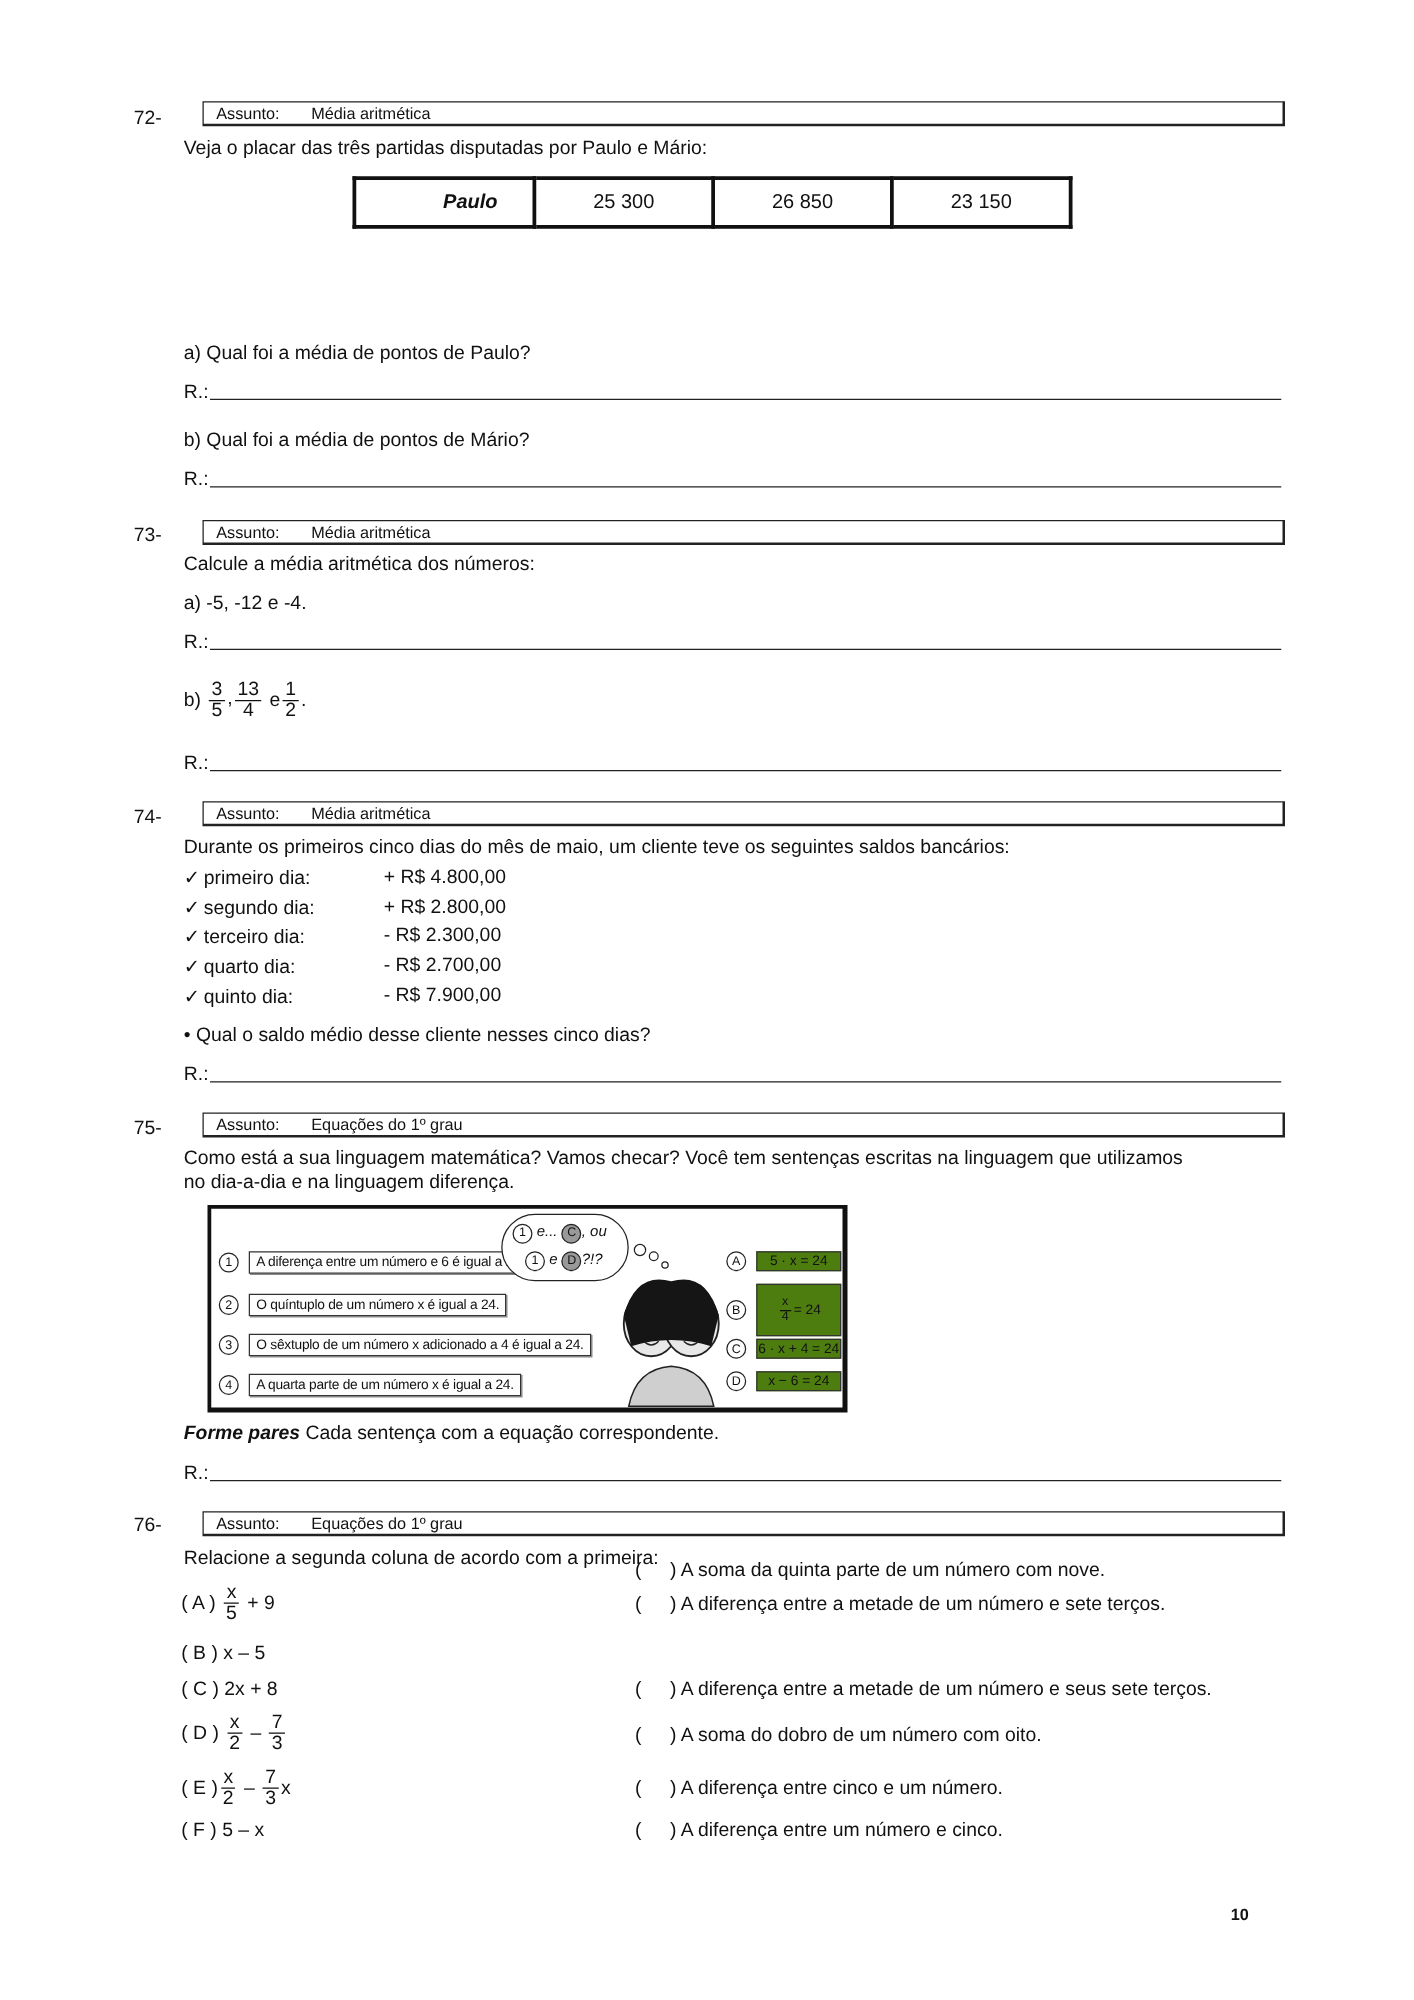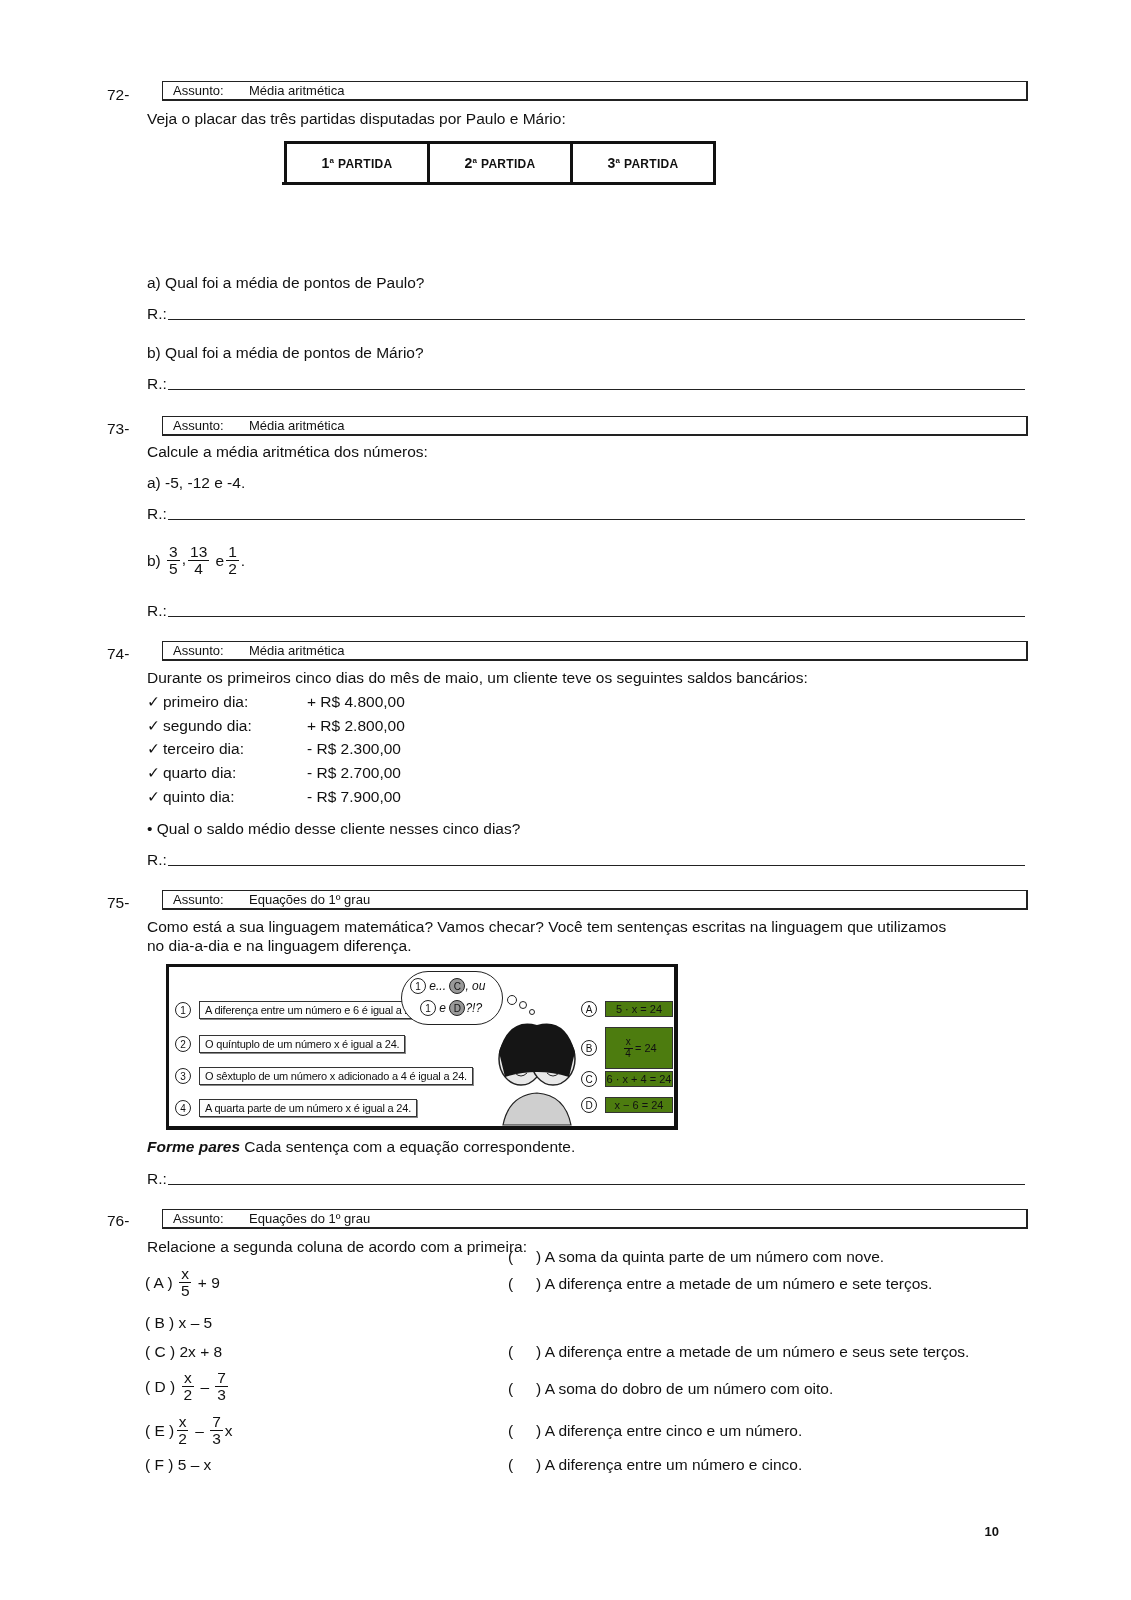--- a/index.html
+++ b/index.html
@@ -68,25 +68,25 @@
 <body>
 
 <div class="qnum" style="top:86px">72-</div>
 <div class="subject" style="top:81px">
   <span class="lbl">Assunto:</span><span>Média aritmética</span>
 </div>
 <div class="text" style="top:110px">Veja o placar das três partidas disputadas por Paulo e Mário:</div>
 
 <table class="score">
   <tbody>
-      <tr>
-    <td class="empty"></td>
-    <td class="hdr val"><span class="n">1</span><sup>a</sup><span> PARTIDA</span></td>
-    <td class="hdr val"><span class="n">2</span><sup>a</sup><span> PARTIDA</span></td>
-    <td class="hdr val"><span class="n">3</span><sup>a</sup><span> PARTIDA</span></td>
+  <tr>
+    <td class="name">Paulo</td>
+    <td class="val">25 300</td>
+    <td class="val">26 850</td>
+    <td class="val">23 150</td>
   </tr>
 </tbody>
   </table>
 
 <div class="text" style="top:274px">a) Qual foi a média de pontos de Paulo?</div>
 <div class="answer" style="top:305px">
   <span class="r">R.:</span>
     <span class="line"></span>
 </div>
 <div class="text" style="top:344px">b) Qual foi a média de pontos de Mário?</div>

